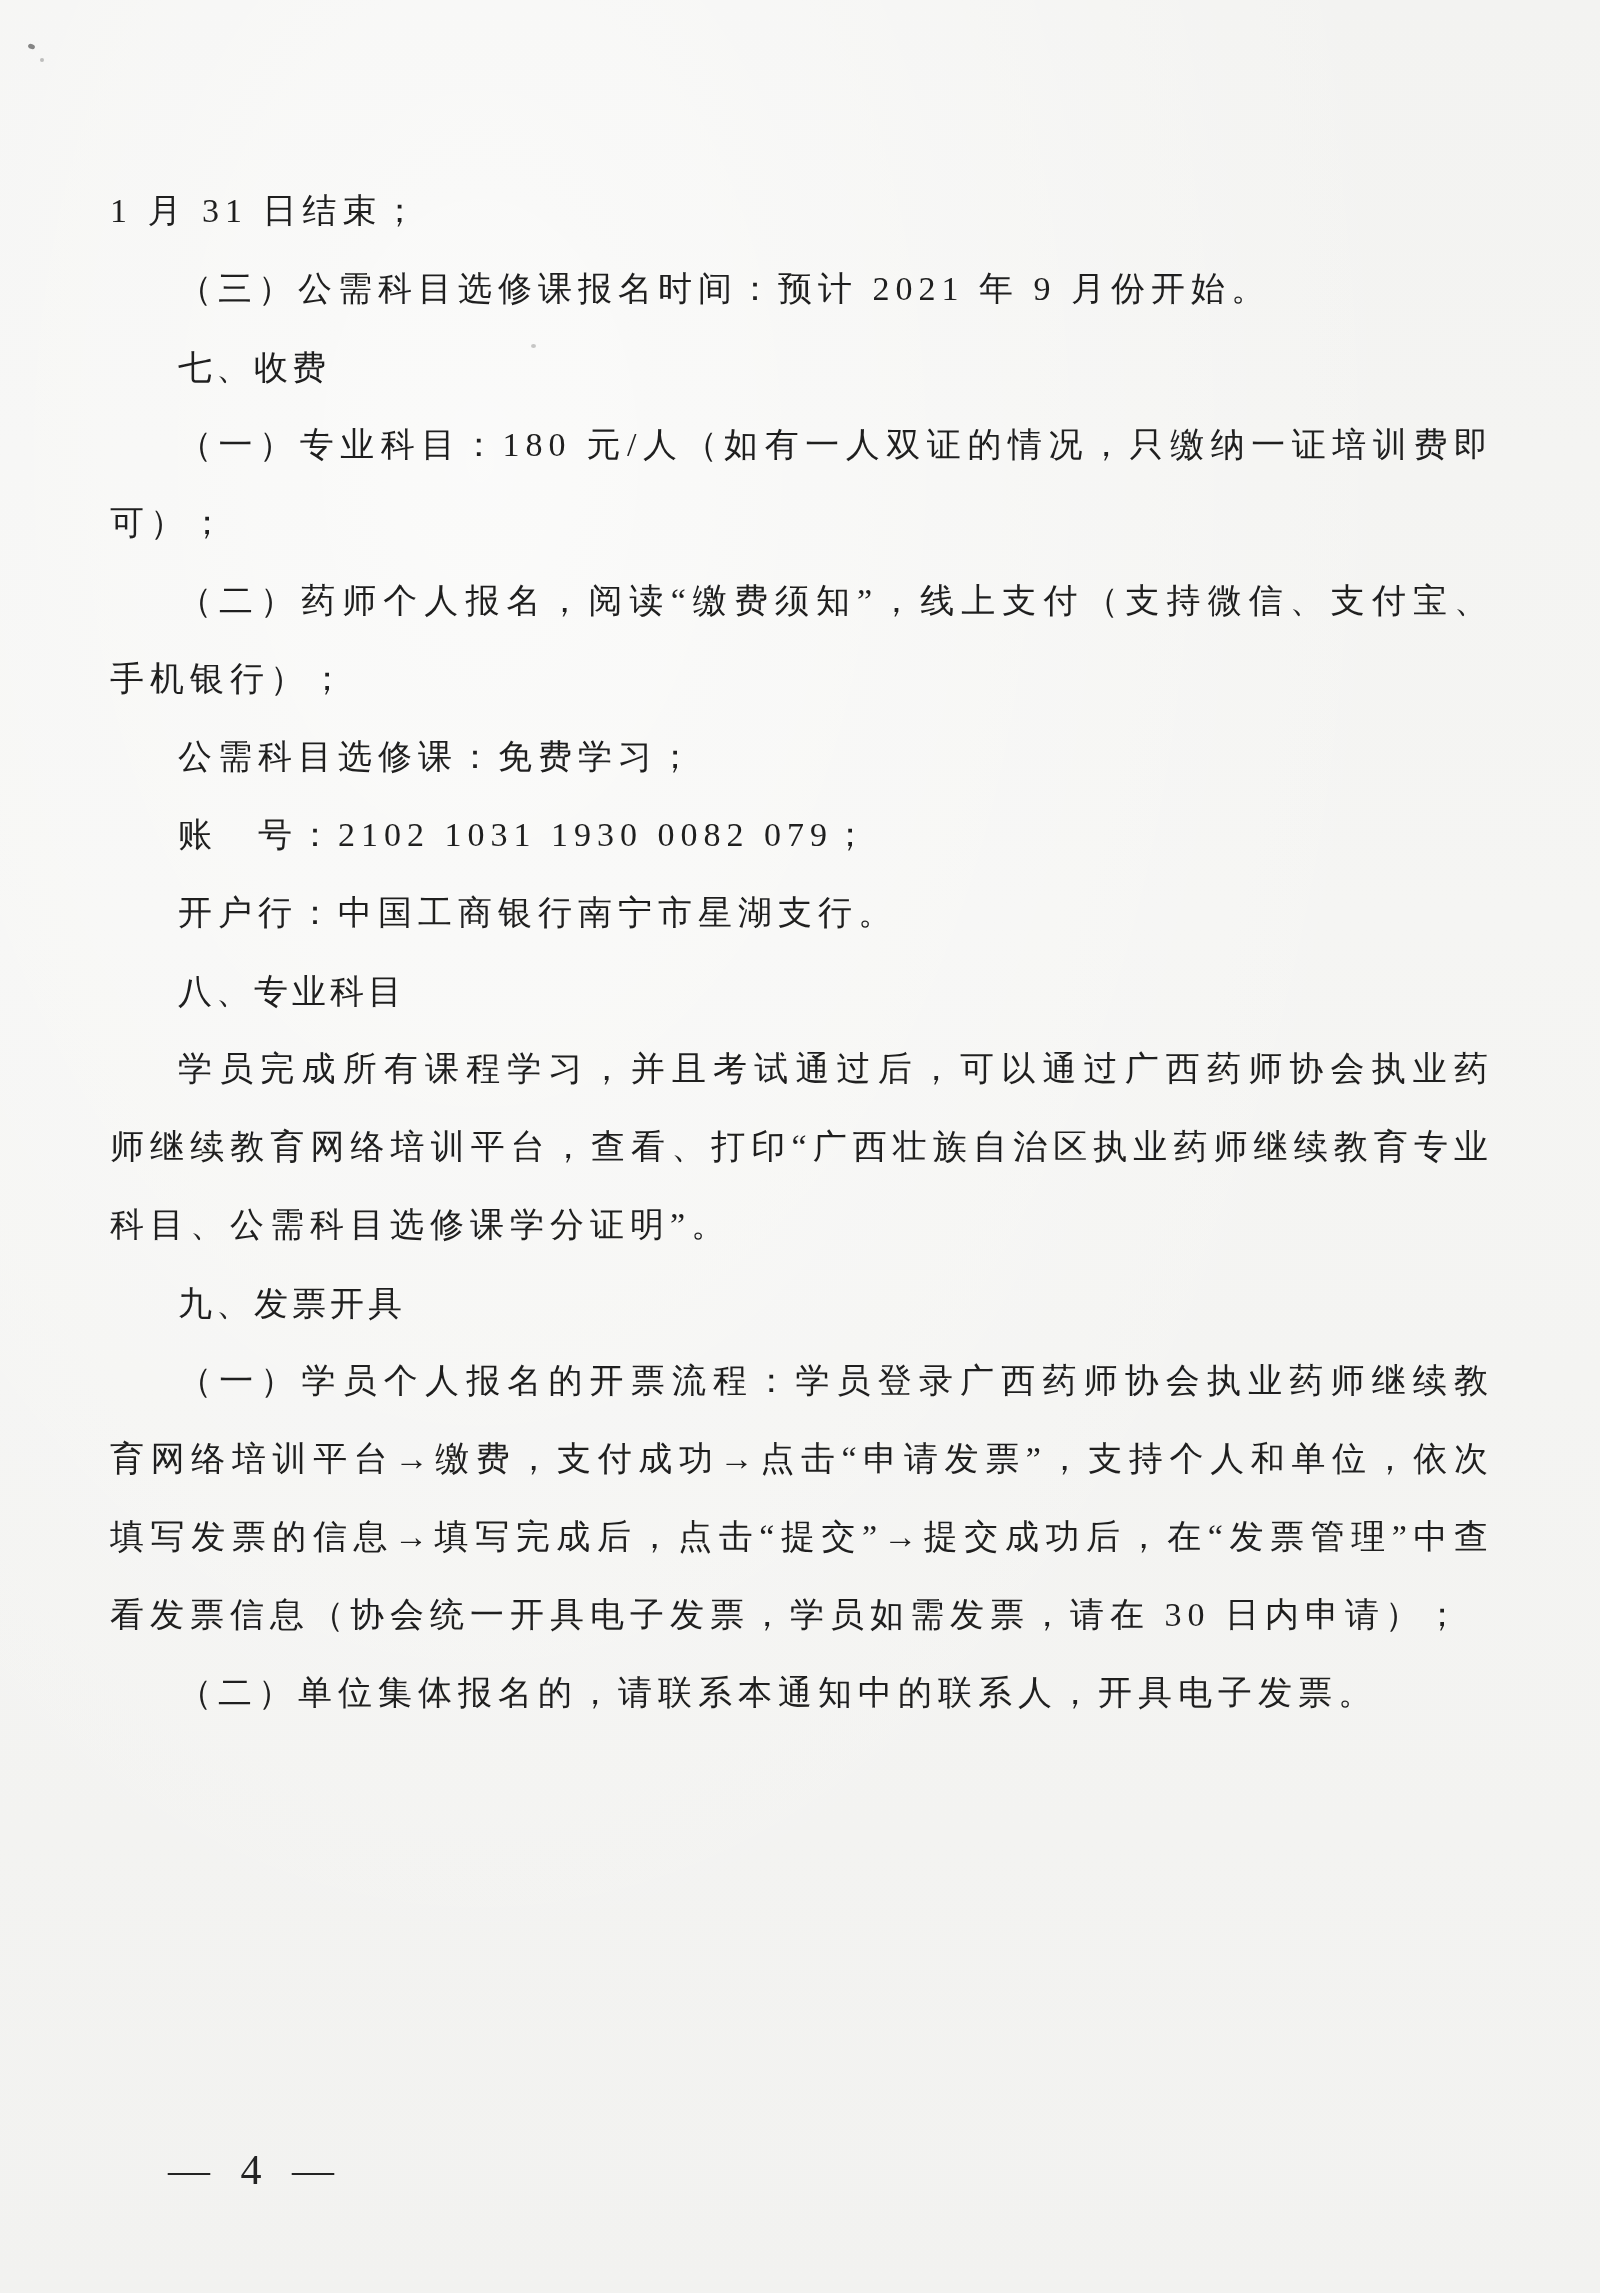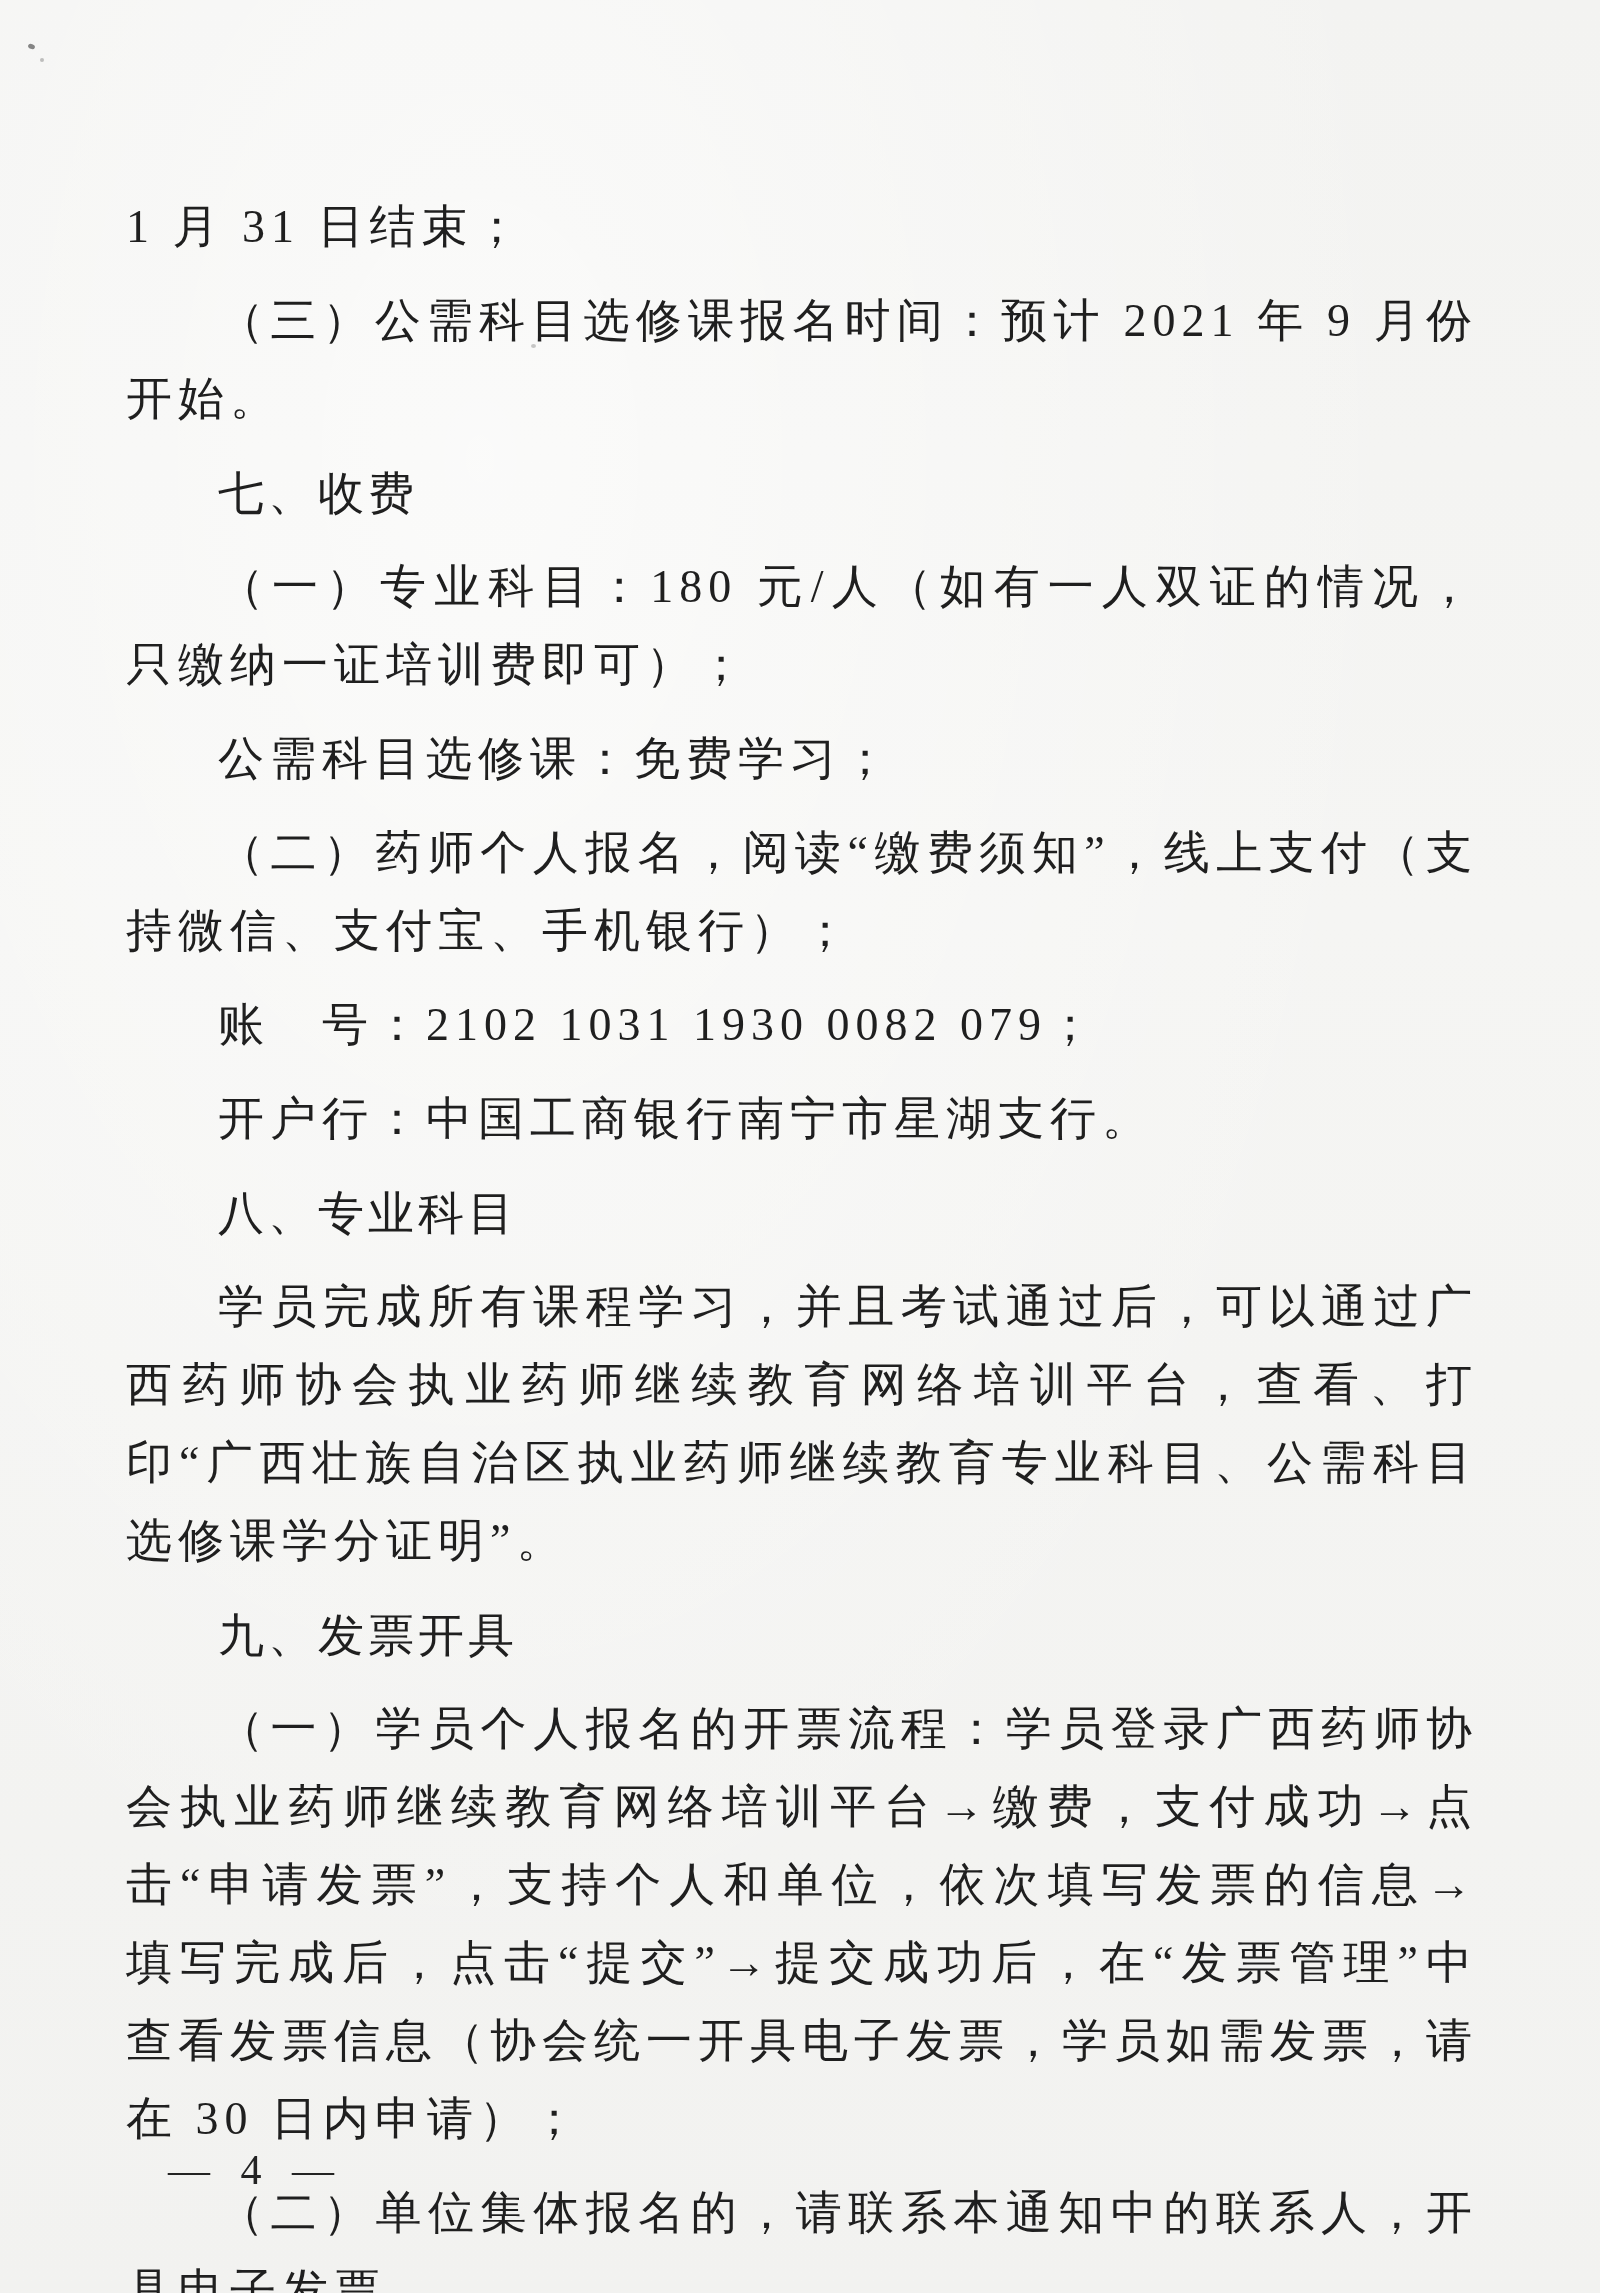--- a/index.html
+++ b/index.html
@@ -18,22 +18,22 @@
     color: #1f1f1f;
     overflow: hidden;
   }
   .content {
     position: absolute;
     left: 110px;
     top: 172px;
     width: 1384px;
   }
   .content p {
-    margin: 16px;
-    font-size: 46px;
+    margin: 0;
+    font-size: 34px;
     line-height: 78px;
     letter-spacing: 6px;
     text-align: justify;
     text-justify: inter-ideograph;
   }
   .content p.indent {
     text-indent: 2em;
   }
   .content p.heading {
     font-family: "Liberation Sans", "DejaVu Sans", sans-serif;
@@ -64,22 +64,22 @@
 
   <span class="speck s1"></span>
   <span class="speck s2"></span>
   <span class="speck s3"></span>
 
   <section class="content">
     <p class="body">1 月 31 日结束；</p>
     <p class="body indent">（三）公需科目选修课报名时间：预计 2021 年 9 月份开始。</p>
     <p class="heading indent">七、收费</p>
     <p class="body indent">（一）专业科目：180 元/人（如有一人双证的情况，只缴纳一证培训费即可）；</p>
+    <p class="body indent">（二）药师个人报名，阅读“缴费须知”，线上支付（支持微信、支付宝、手机银行）；</p>
     <p class="body indent">公需科目选修课：免费学习；</p>
-    <p class="body indent">（二）药师个人报名，阅读“缴费须知”，线上支付（支持微信、支付宝、手机银行）；</p>
     <p class="body indent">账　号：2102 1031 1930 0082 079；</p>
     <p class="body indent">开户行：中国工商银行南宁市星湖支行。</p>
     <p class="heading indent">八、专业科目</p>
     <p class="body indent">学员完成所有课程学习，并且考试通过后，可以通过广西药师协会执业药师继续教育网络培训平台，查看、打印“广西壮族自治区执业药师继续教育专业科目、公需科目选修课学分证明”。</p>
     <p class="heading indent">九、发票开具</p>
     <p class="body indent">（一）学员个人报名的开票流程：学员登录广西药师协会执业药师继续教育网络培训平台→缴费，支付成功→点击“申请发票”，支持个人和单位，依次填写发票的信息→填写完成后，点击“提交”→提交成功后，在“发票管理”中查看发票信息（协会统一开具电子发票，学员如需发票，请在 30 日内申请）；</p>
     <p class="body indent">（二）单位集体报名的，请联系本通知中的联系人，开具电子发票。</p>
   </section>
 
   <footer class="page-footer">

